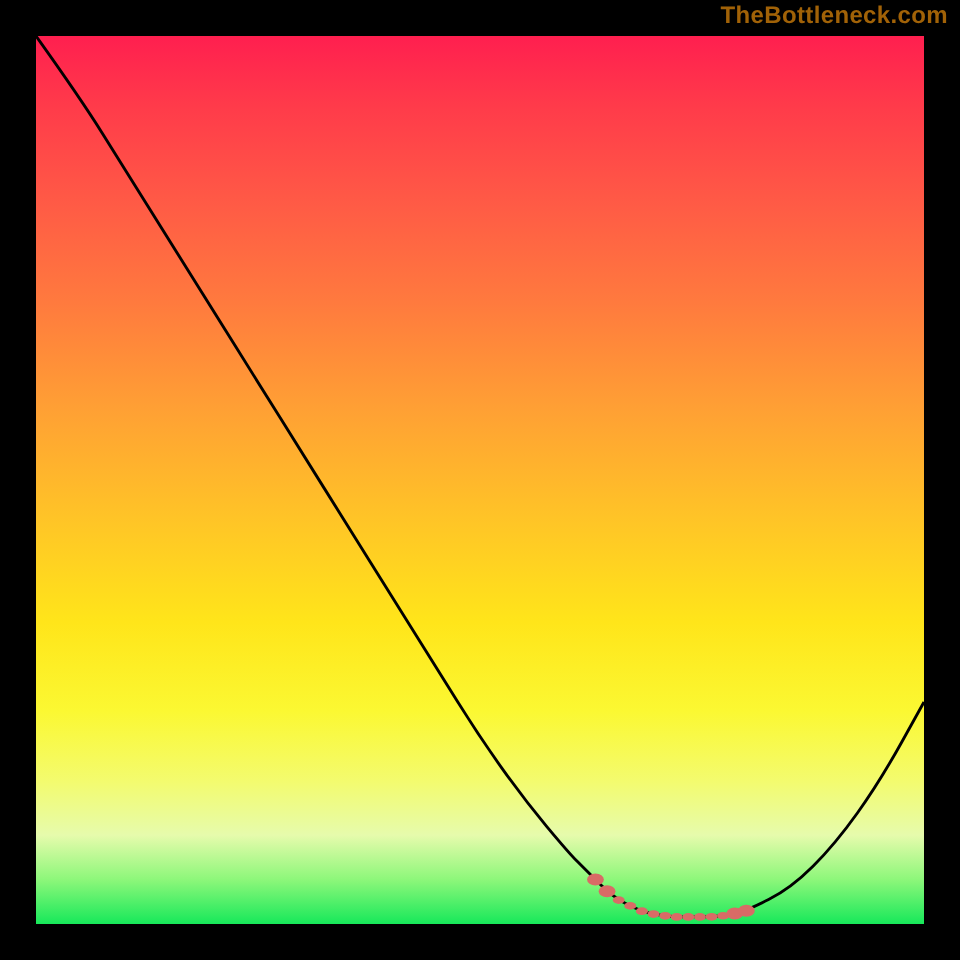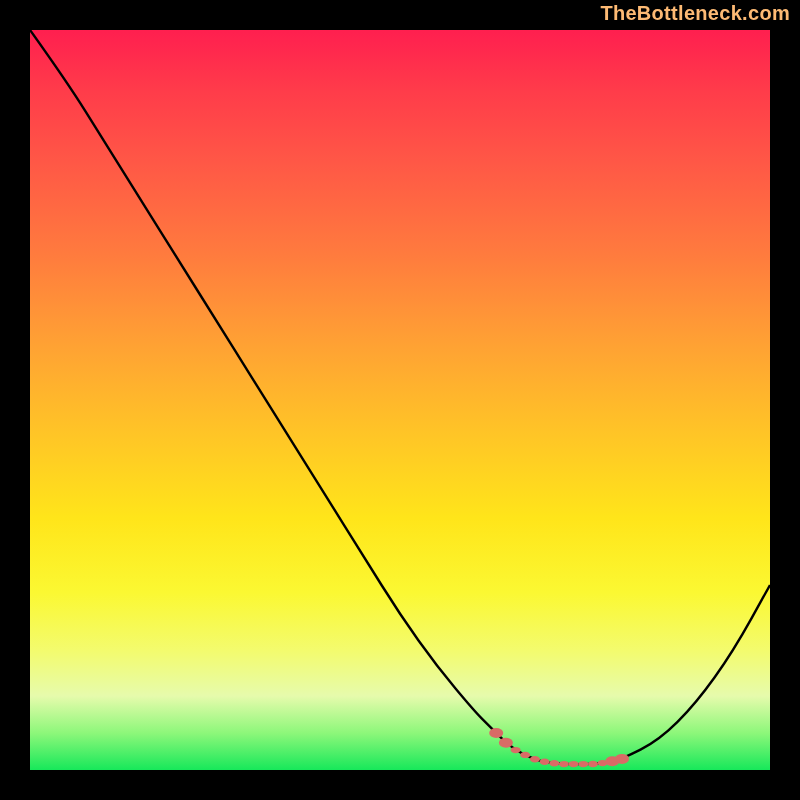--- a/index.html
+++ b/index.html
@@ -14,21 +14,21 @@
   .frame {
     position: relative;
     width: 800px;
     height: 800px;
     background: #000;
   }
   .watermark {
     position: absolute;
     top: 2px;
     right: 10px;
-    color: #fdba74;
+    color: #a16207;
     font-size: 20px;
     font-weight: 600;
     letter-spacing: 0.3px;
     z-index: 50;
     margin-left: 44px;
   }
   .plot {
     position: absolute;
     left: 30px;
     top: 30px;

